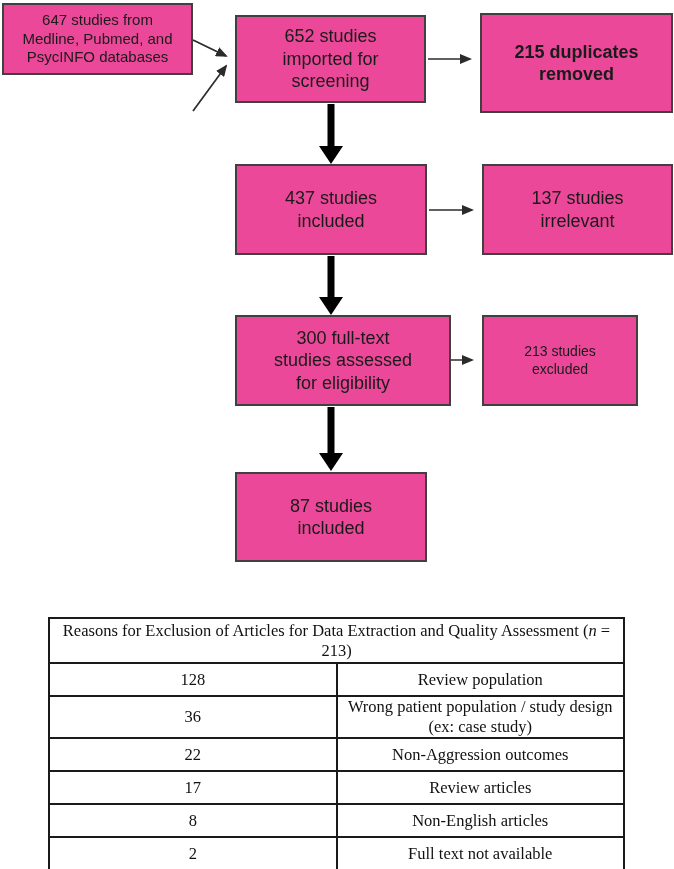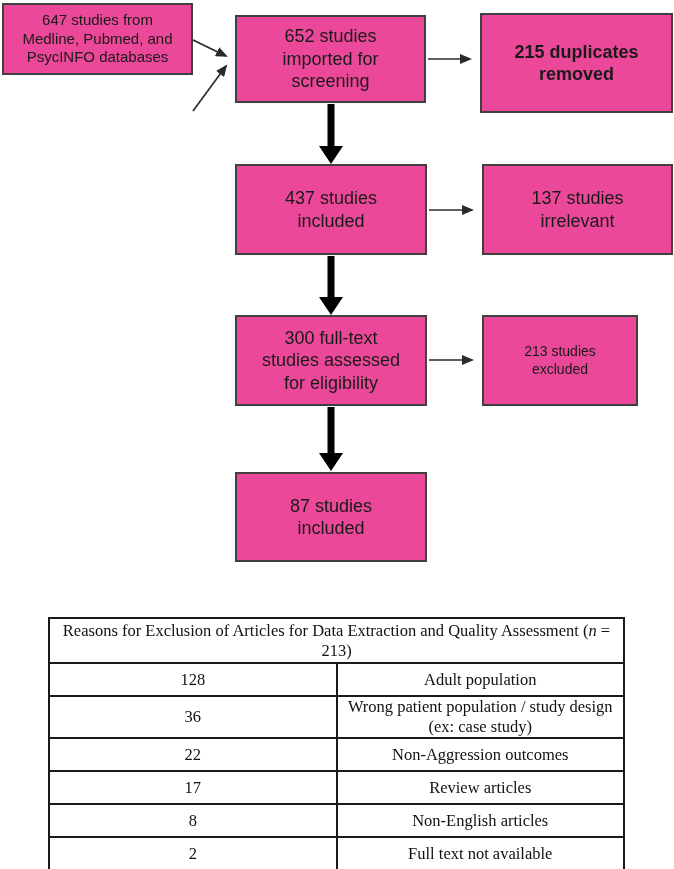--- a/index.html
+++ b/index.html
@@ -38,21 +38,21 @@
     text-align: center;
     line-height: 1.25;
   }
   .fbox .ln { white-space: nowrap; }
   .src1 { left: 2px;   top: 3px;   width: 191px; height: 72px;  font-size: 15px; }
   .src2 { left: 2px;   top: 86px;  width: 191px; height: 45px;  font-size: 17px; }
   .imported   { left: 235px; top: 15px;  width: 191px; height: 88px; font-size: 18px; }
   .duplicates { left: 480px; top: 13px;  width: 193px; height: 100px; font-size: 18px; font-weight: bold; }
   .screened   { left: 235px; top: 164px; width: 192px; height: 91px; font-size: 18px; }
   .irrelevant { left: 482px; top: 164px; width: 191px; height: 91px; font-size: 18px; }
-  .fulltext   { left: 235px; top: 315px; width: 192px; height: 91px; font-size: 18px; }
+  .fulltext   { left: 235px; top: 315px; width: 216px; height: 91px; font-size: 18px; }
   .excluded   { left: 482px; top: 315px; width: 156px; height: 91px; font-size: 14px; }
   .included   { left: 235px; top: 472px; width: 192px; height: 90px; font-size: 18px; }
 
   .exclusion-table {
     position: absolute;
     left: 48px; top: 617px;
     width: 577px;
     border-collapse: collapse;
     font-family: "Liberation Serif", serif;
     font-size: 16.5px;
@@ -151,21 +151,21 @@
 
   </div>
 
   <table class="exclusion-table">
     <tbody>
       <tr>
         <th colspan="2"><span>Reasons for Exclusion of Articles for Data Extraction and Quality Assessment (</span><i>n</i><span> = 213)</span></th>
       </tr>
       <tr>
         <td class="count-col">128</td>
-        <td>Adult population</td>
+        <td>Review population</td>
       </tr>
       <tr>
         <td class="count-col">36</td>
         <td>Wrong patient population / study design (ex: case study)</td>
       </tr>
       <tr>
         <td class="count-col">22</td>
         <td>Non-Aggression outcomes</td>
       </tr>
       <tr>

